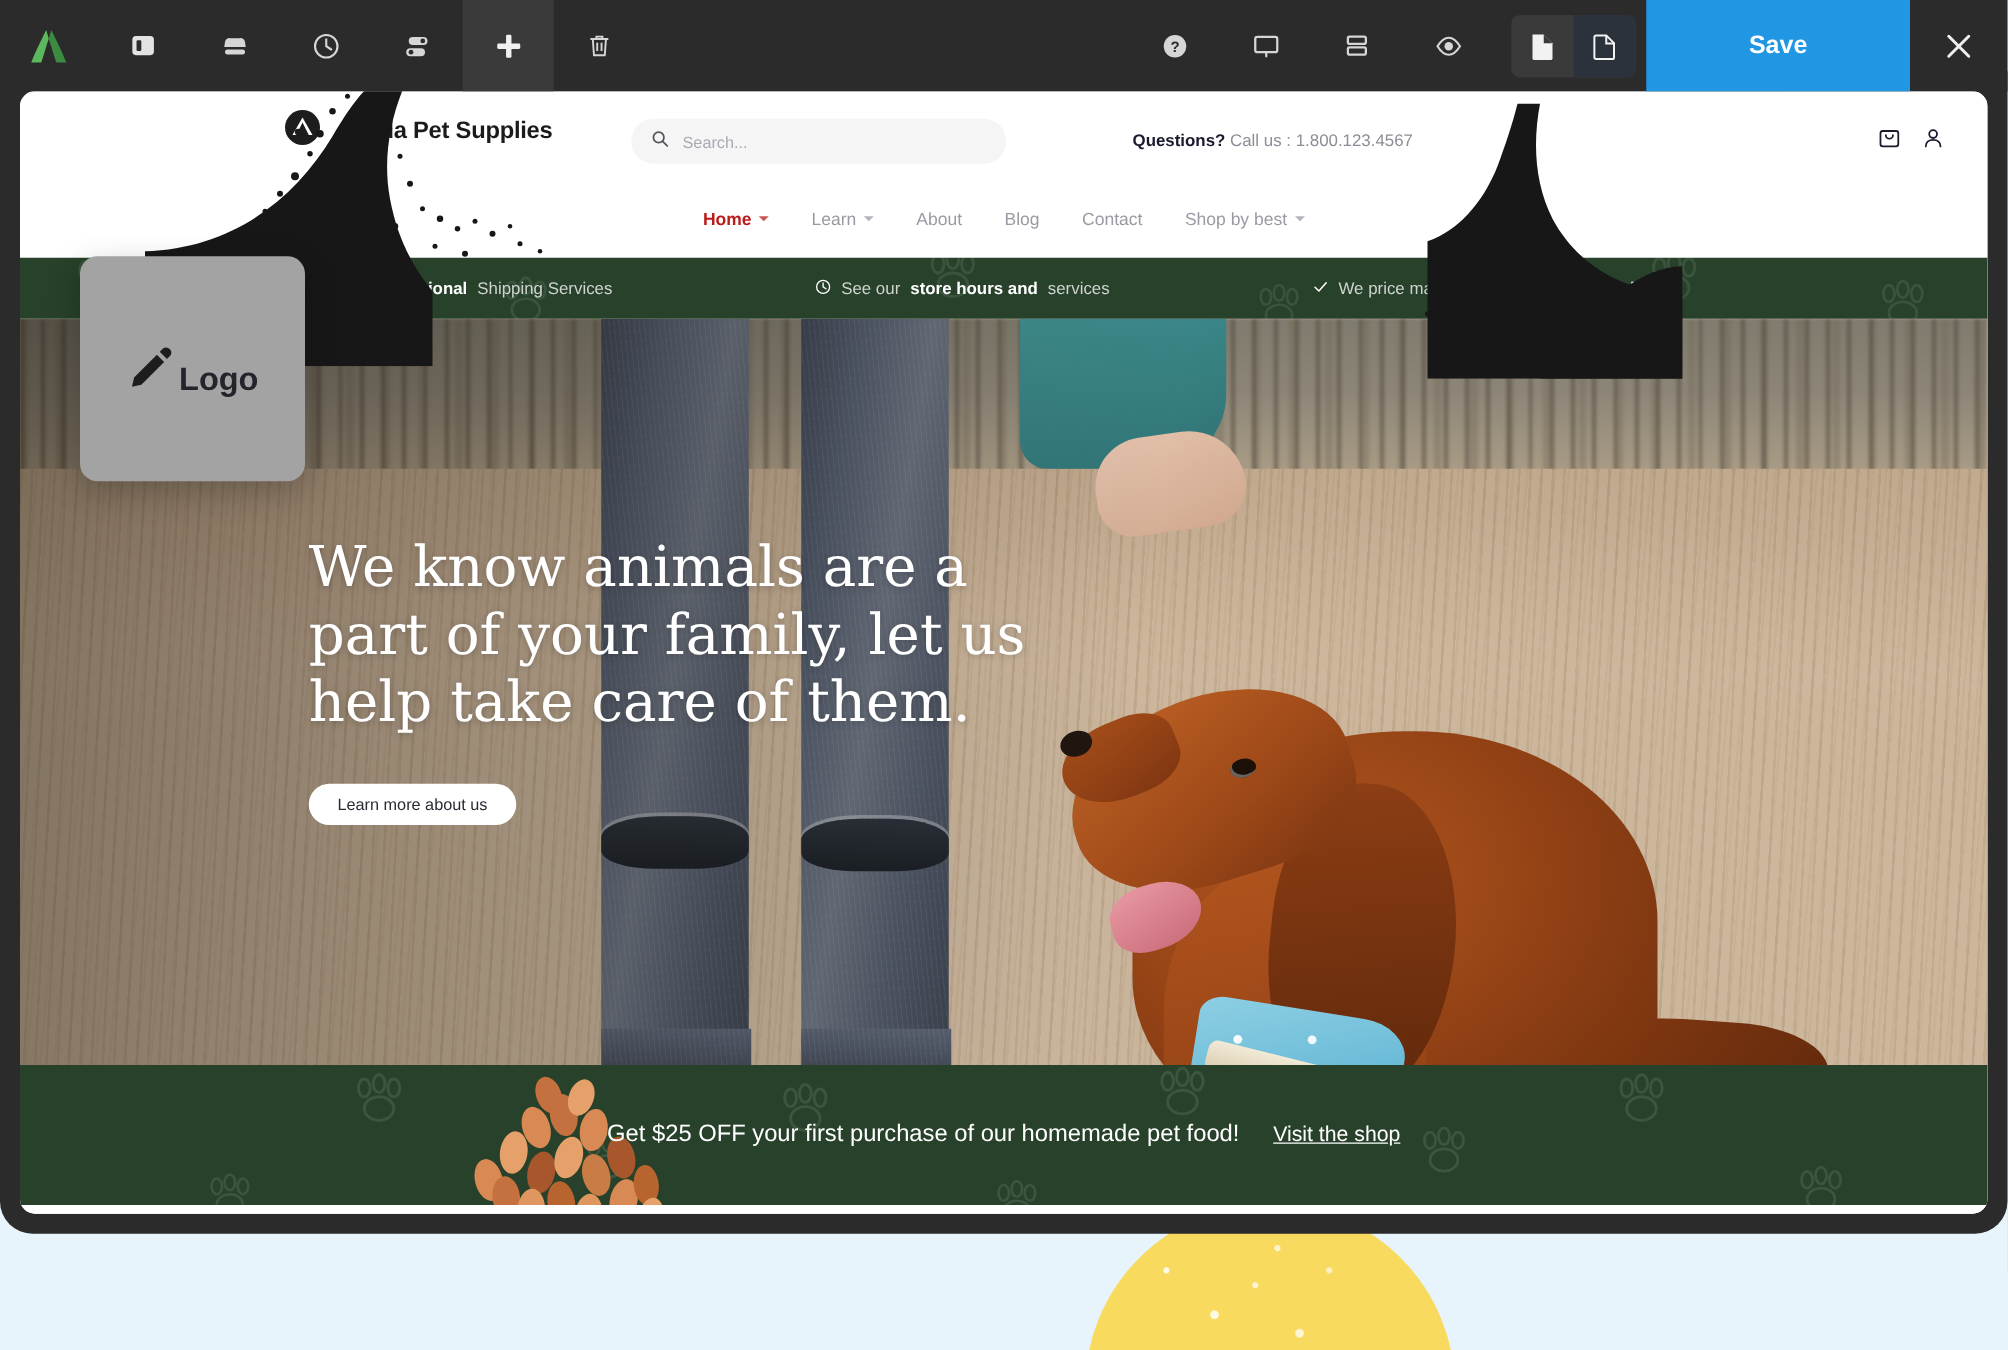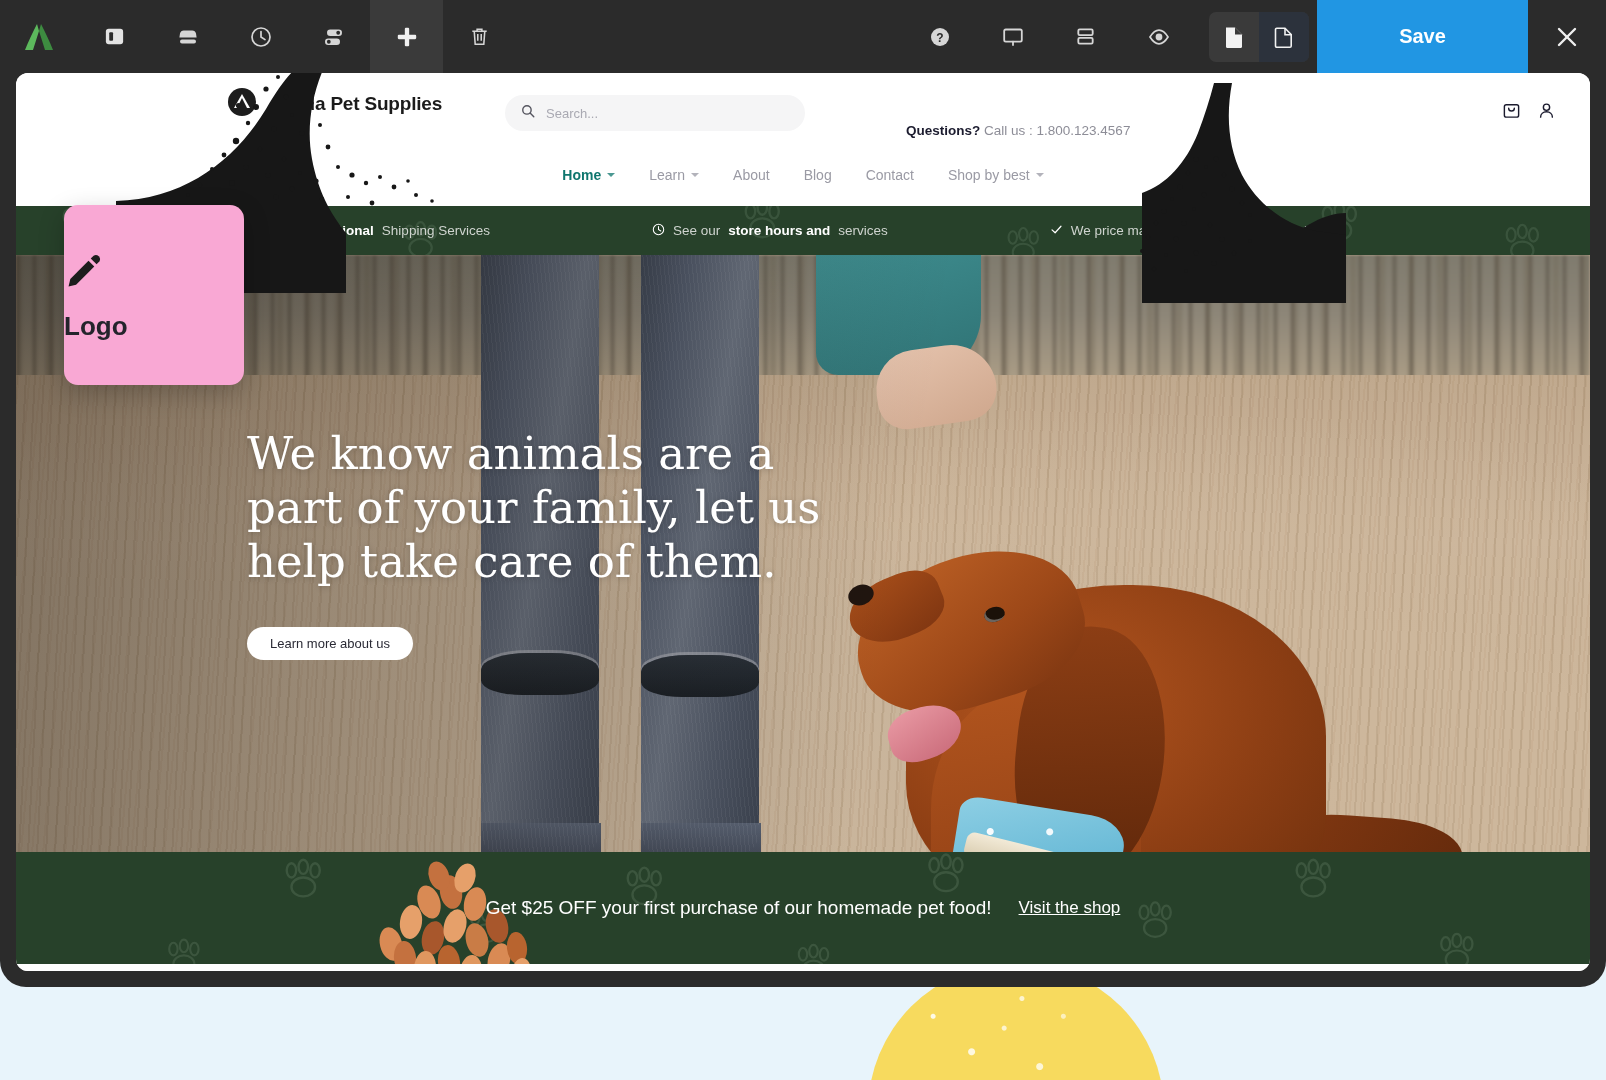--- a/index.html
+++ b/index.html
@@ -127,21 +127,21 @@
     padding: 0 16px;
   }
   #search-input {
     border: 0; background: transparent; outline: none;
     font-family: "Liberation Sans", sans-serif;
     font-size: 13px; color: #8c8c96; width: 220px;
   }
   #search-input::placeholder { color: #a9a9b2; }
 
   #questions {
-    position: absolute; left: 890px; top: 50px;
+    position: absolute; left: 890px; top: 32px;
     font-size: 13.5px; color: #8d8d97;
     white-space: nowrap;
   }
   #questions b { color: #1b1b2e; font-weight: bold; }
 
   #header-icons {
     position: absolute; right: 34px; top: 28px;
     display: flex; align-items: center; gap: 16px;
   }
   .hdr-ico { cursor: pointer; display:flex; }
@@ -149,21 +149,21 @@
   #nav {
     display: flex; align-items: center; justify-content: center;
     gap: 34px; height: 48px;
     font-size: 14px;
     position: relative;
   }
   .nav-item {
     display: flex; align-items: center; gap: 6px;
     color: #9a9aa4; cursor: pointer; white-space: nowrap;
   }
-  .nav-item.current { color: #0f766e; font-weight: bold; }
+  .nav-item.current { color: #b91c1c; font-weight: bold; }
   .caret { width:0;height:0;border-left:4px solid transparent;border-right:4px solid transparent;border-top:4px solid currentColor;opacity:.75; }
 
   
   #announce {
     position: relative;
     height: 49px;
     background: #27412a;
     display: flex; align-items: center; justify-content: center;
     overflow: hidden;
     z-index: 5;
@@ -308,25 +308,25 @@
     display: inline-flex; align-items: center; justify-content: center;
     height: 33px; padding: 0 23px;
     background: #fff; border-radius: 17px;
     color: #2a2a35; font-size: 13px;
     cursor: pointer;
   }
 
   
   .edit-card {
     position: absolute;
-    background: #f9a8d4;
+    background: #a3a3a3;
     border-radius: 14px;
     box-shadow: 0 8px 26px rgba(0,0,0,.22);
-    display: flex; flex-direction: column;
-    justify-content: center;
+    display: flex; flex-direction: row;
+    align-items: center; justify-content: center;
     cursor: pointer;
     z-index: 30;
   }
   .edit-card .label { font-size: 26px; font-weight: bold; color: #24242c; margin-top: 16px; }
   #logo-card { left: 48px; top: 132px; width: 180px; height: 180px; }
   #menu-card { left: 1098px; top: 164px; width: 182px; height: 180px; }
 
   
   #promo {
     position: relative;

